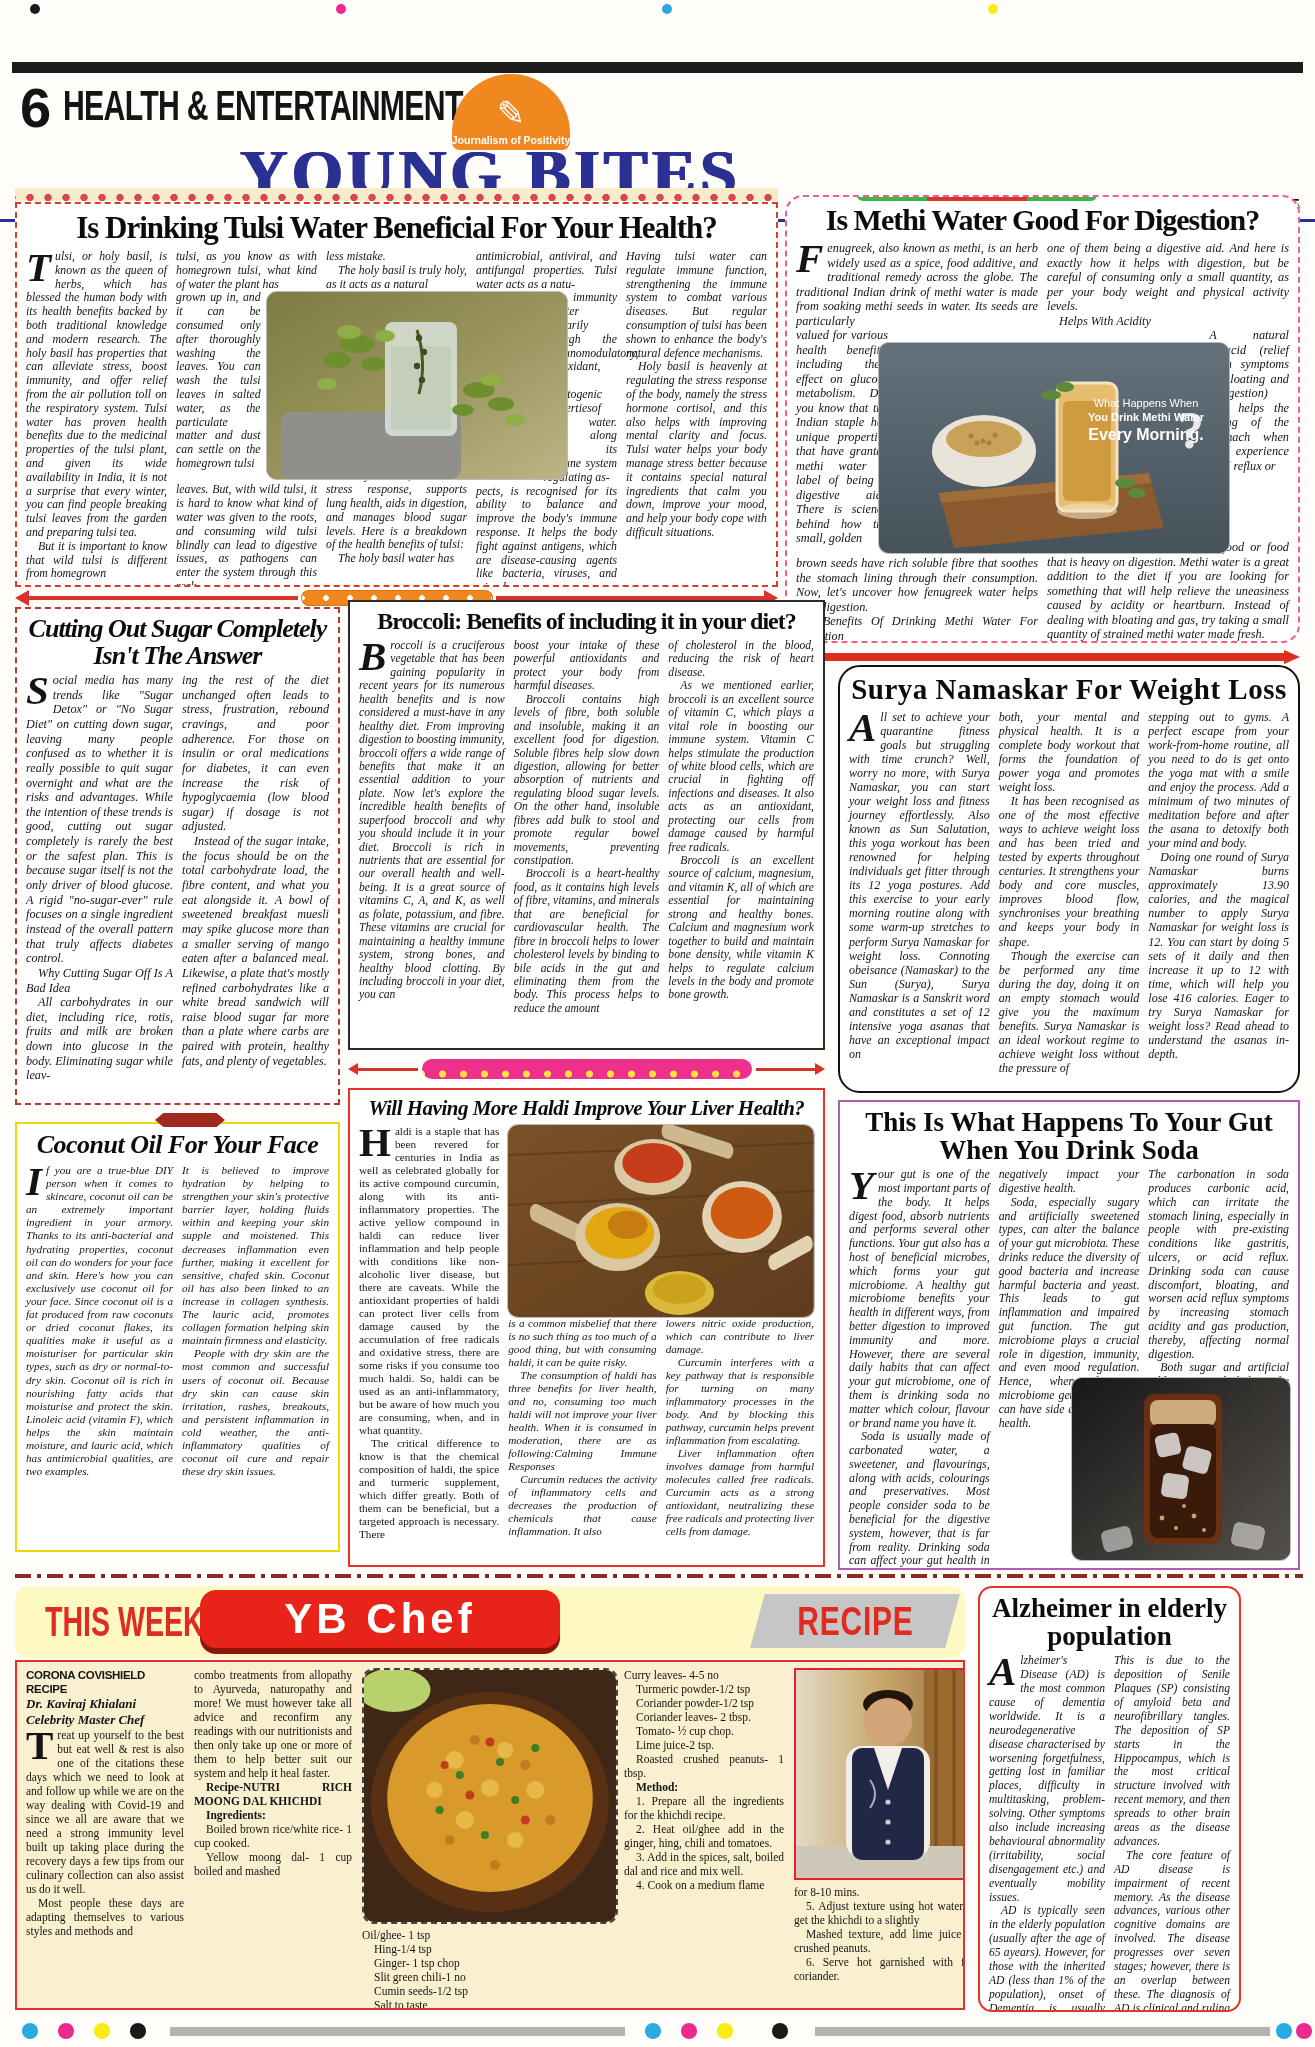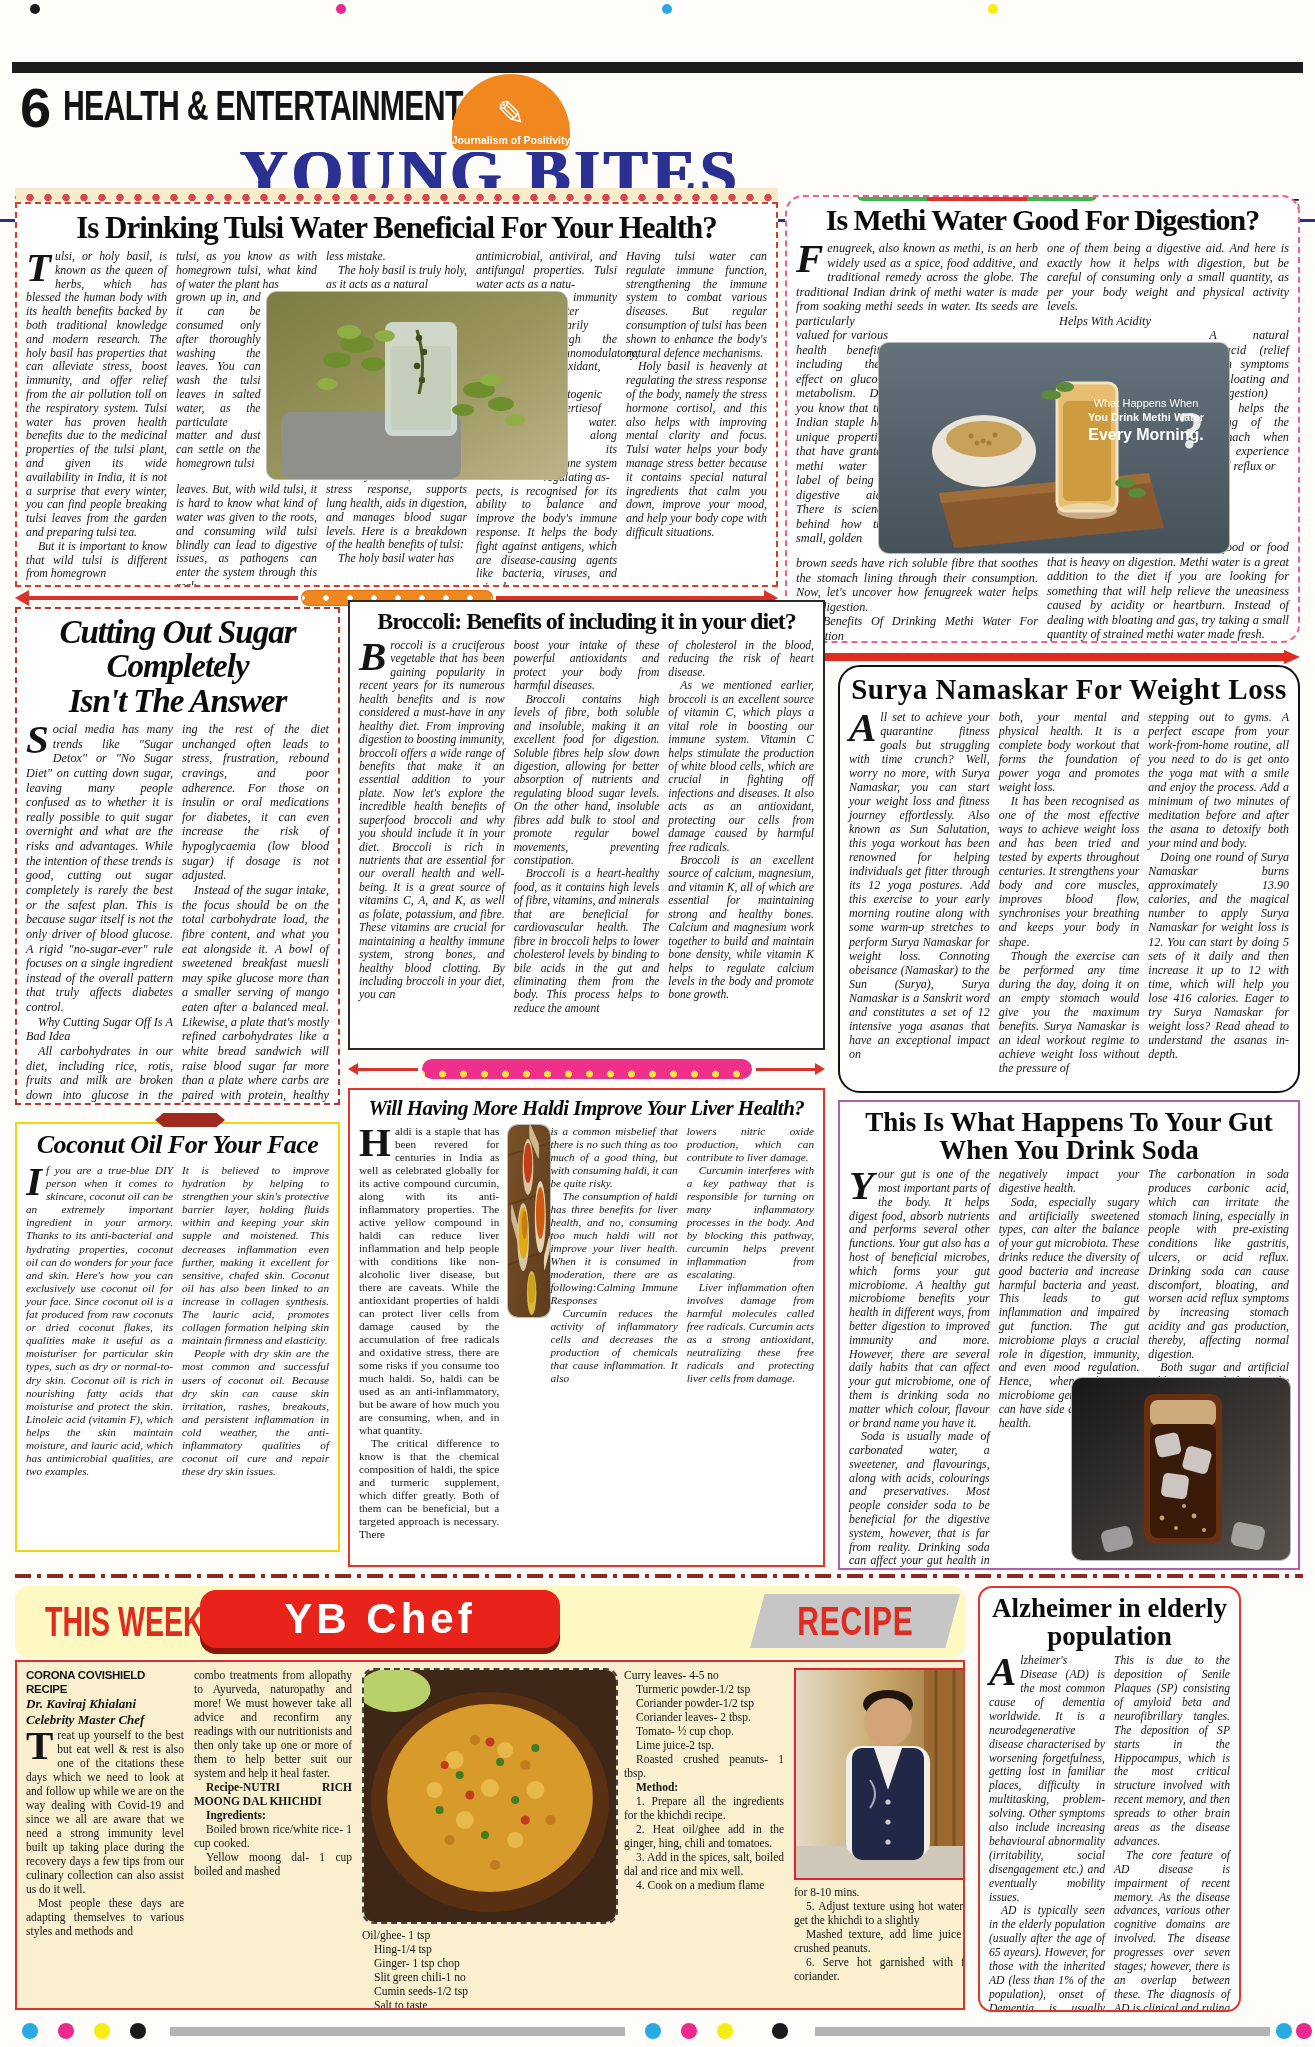--- a/index.html
+++ b/index.html
@@ -60,42 +60,42 @@
   .methi-img{left:92px;top:146px;width:350px;height:210px;}
   .methi-cap{position:absolute;right:8px;top:54px;width:150px;text-align:center;color:#fff;
      font-family:"Liberation Sans",sans-serif;line-height:1.25;}
   .methi-cap .c1{font-size:11px;}
   .methi-cap .c2{font-size:11px;font-weight:bold;}
   .methi-cap .c3{font-size:16px;font-weight:bold;}
   .m-caps{position:absolute;left:70px;top:-8px;width:240px;height:12px;background:#3db54a;border-radius:7px;z-index:4;}
   .m-caps::after{content:"";position:absolute;left:70px;top:0;width:100px;height:12px;background:#d9342b;}
   
   .sugar{left:15px;top:607px;width:325px;height:498px;border:2px dashed #b5382e;}
-  .sugar .ttl2{font-size:33px;letter-spacing:-1px;}
+  .sugar .ttl2{font-size:26px;letter-spacing:-1px;}
   .sugar .cols{font-size:12.2px;line-height:1.2;}
   
   .broccoli{left:348px;top:600px;width:477px;height:450px;border:2px solid #2a2a2a;}
   .broccoli .ttl{font-size:24px;letter-spacing:-1px;}
   .broccoli .cols{font-size:11.6px;line-height:1.16;}
   
   .surya{left:838px;top:665px;width:462px;height:428px;border:2.5px solid #111;border-radius:22px;}
   .surya .ttl{font-size:29px;letter-spacing:0.5px;}
   .surya .cols{font-size:12px;line-height:1.17;}
   
   .coconut{left:15px;top:1122px;width:325px;height:430px;border:2.5px solid #f2d40e;}
   .coconut .ttl{font-size:26px;font-style:italic;letter-spacing:-0.5px;}
   .coconut .cols{font-size:11.2px;line-height:1.17;}
   .coco-orn{position:absolute;left:155px;top:1113px;width:70px;height:14px;background:#a02a20;z-index:5;
      clip-path:polygon(0 50%,12% 0,88% 0,100% 50%,88% 100%,12% 100%);}
   
   .haldi{left:348px;top:1088px;width:477px;height:479px;border:2px solid #e8332a;}
   .haldi .ttl{font-size:21px;font-style:italic;letter-spacing:-0.5px;}
   .haldi .hbody{display:flex;gap:9px;font-size:11.2px;line-height:1.16;}
   .haldi .hc1{flex:1;min-width:0;}
-  .hal-right{flex:2.18;display:flex;flex-direction:row;min-width:0;}
+  .hal-right{flex:2.18;display:flex;flex-direction:column;min-width:0;}
   .haldi-img{position:relative;width:100%;height:192px;border-radius:10px;overflow:hidden;box-shadow:0 0 0 1px #bbb;}
   .haldi-img svg{display:block;width:100%;height:100%;}
   
   .soda{left:838px;top:1100px;width:462px;height:470px;border:2px solid #b05fb0;}
   .soda .ttl2{font-size:27px;}
   .soda .cols{font-size:11.8px;line-height:1.17;}
   .soda-img{right:8px;bottom:8px;width:218px;height:182px;left:auto;top:auto;}
   
   .sep-orange{position:absolute;left:15px;top:590px;width:763px;height:16px;display:flex;align-items:center;}
   .sep-orange .tri{width:0;height:0;border-top:8px solid transparent;border-bottom:8px solid transparent;}

